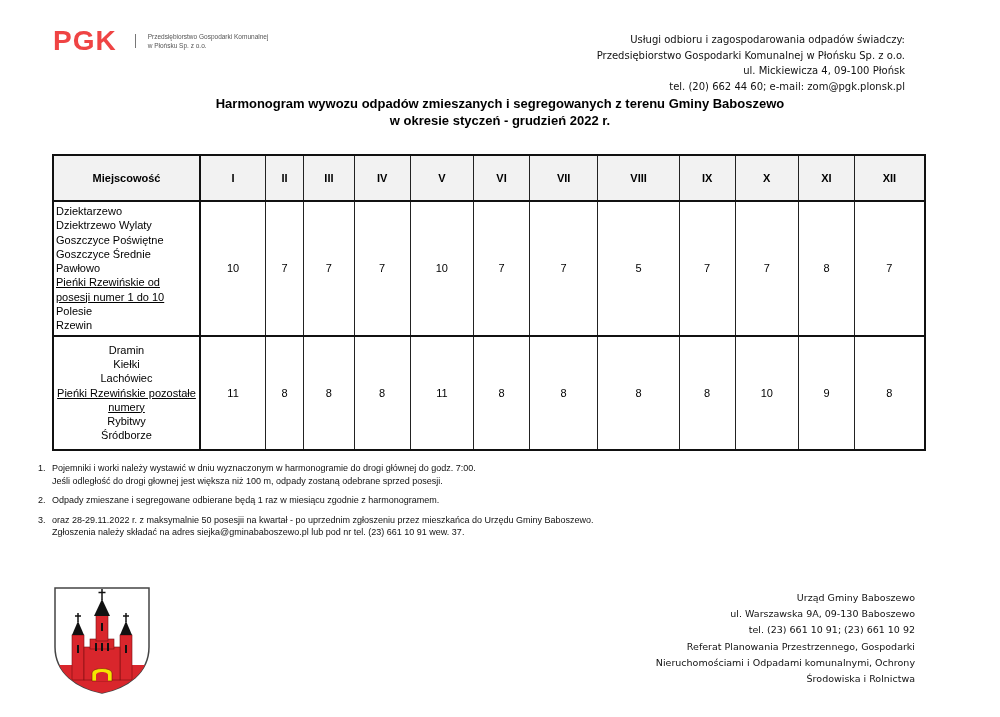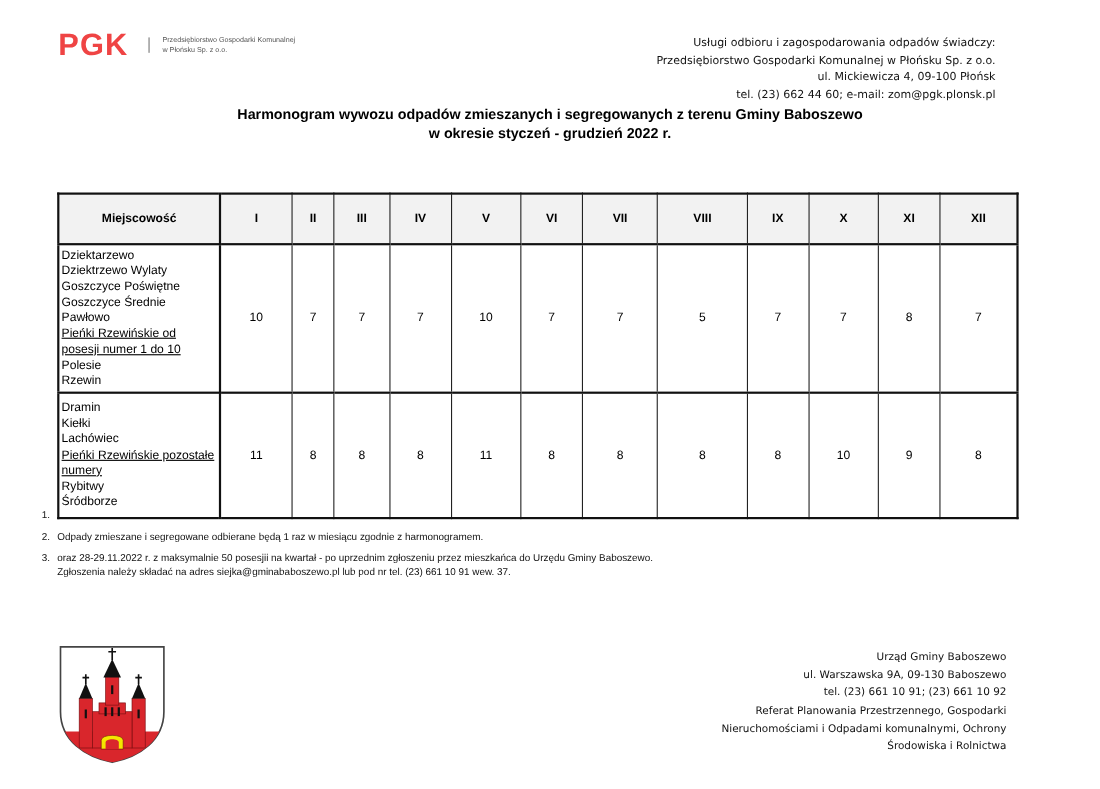--- a/index.html
+++ b/index.html
@@ -7,28 +7,28 @@
 
   .logo { position: absolute; left: 53px; top: 26px; display: flex; align-items: center; }
   .logo-mark { font-family: "Liberation Sans", sans-serif; font-weight: bold; font-size: 28px; color: #ef4444; letter-spacing: 1px; line-height: 30px; }
   .logo-sep { width: 1px; height: 14px; background: #777; margin-left: 18px; margin-right: 12px; }
   .logo-text { font-size: 6.5px; color: #555; line-height: 9px; }
 
   .company { position: absolute; right: 95px; top: 20px; text-align: right; font-family: "DejaVu Sans", sans-serif; font-size: 10px; line-height: 15.5px; color: #111; margin-top: 12px; }
 
   .title { position: absolute; left: 0; width: 1000px; top: 95px; text-align: center; font-weight: bold; font-size: 13px; line-height: 17px; }
 
-  table.schedule { position: absolute; left: 52px; top: 175px; width: 874px; border-collapse: collapse; border: 2.5px solid #111; }
+  table.schedule { position: absolute; left: 52px; top: 154px; width: 874px; border-collapse: collapse; border: 2.5px solid #111; }
   table.schedule th, table.schedule td { border: 1px solid #222; text-align: center; font-size: 11px; }
   table.schedule th { background: #f2f2f2; font-weight: bold; height: 42px; border-bottom: 2px solid #111; }
   table.schedule th.loc, table.schedule td.loc { border-right: 2.5px solid #111; }
   table.schedule th.loc { width: 143px; }
   table.schedule td.loc { text-align: left; vertical-align: middle; padding: 2px 2px; line-height: 14.3px; font-size: 11px; }
   table.schedule tr.row1 td { height: 126px; border-bottom: 2px solid #111; margin-left: 31px; }
-  table.schedule tr.row2 td { height: 108px; }
+  table.schedule tr.row2 td { height: 108px; text-align: center; }
   .loc-line { display: block; }
   .loc-line.ul { text-decoration: underline; }
 
   .notes { position: absolute; left: 38px; top: 462px; width: 880px; font-size: 9px; line-height: 12.5px; color: #111; }
   .note { display: flex; margin-bottom: 7px; }
   .note-num { width: 14px; flex: none; }
   .note-body span { display: block; }
 
   .crest { position: absolute; left: 52px; top: 585px; width: 100px; height: 110px; }
 
@@ -43,21 +43,21 @@
   <span class="logo-text">
     <span style="display:block">Przedsiębiorstwo Gospodarki Komunalnej</span>
     <span style="display:block">w Płońsku Sp. z o.o.</span>
   </span>
 </div>
 
 <div class="company">
   <div>Usługi odbioru i zagospodarowania odpadów świadczy:</div>
   <div>Przedsiębiorstwo Gospodarki Komunalnej w Płońsku Sp. z o.o.</div>
   <div>ul. Mickiewicza 4, 09-100 Płońsk</div>
-  <div>tel. (23) 662 44 60; e-mail: zom@pgk.plonsk.pl</div>
+  <div>tel. (20) 662 44 60; e-mail: zom@pgk.plonsk.pl</div>
 </div>
 
 <div class="title">
   <div>Harmonogram wywozu odpadów zmieszanych i segregowanych z terenu Gminy Baboszewo</div>
   <div>w okresie styczeń - grudzień 2022 r.</div>
 </div>
 
 <table class="schedule">
   <thead>
     <tr>
@@ -124,20 +124,24 @@
       <td>10</td>
       <td>9</td>
       <td>8</td>
     </tr>
   </tbody>
 </table>
 
 <div class="notes">
   <div class="note">
     <span class="note-num">1.</span>
+    <div class="note-body">
+      <span>Pojemniki i worki należy wystawić w dniu wyznaczonym w harmonogramie do drogi głównej do godz. 7:00.</span>
+      <span>Jeśli odległość do drogi głownej jest większa niż 100 m, odpady zostaną odebrane sprzed posesji.</span>
+    </div>
   </div>
   <div class="note">
     <span class="note-num">2.</span>
     <div class="note-body">
       <span>Odpady zmieszane i segregowane odbierane będą 1 raz w miesiącu zgodnie z harmonogramem.</span>
     </div>
   </div>
   <div class="note">
     <span class="note-num">3.</span>
     <div class="note-body">

